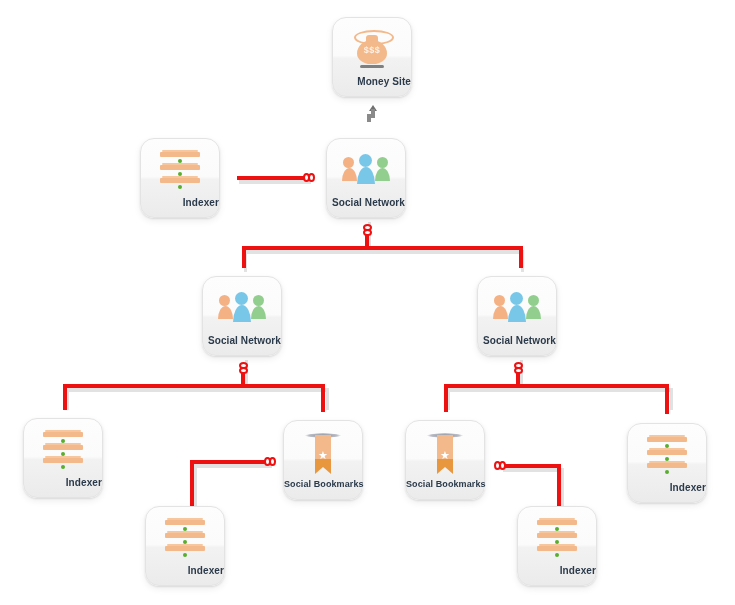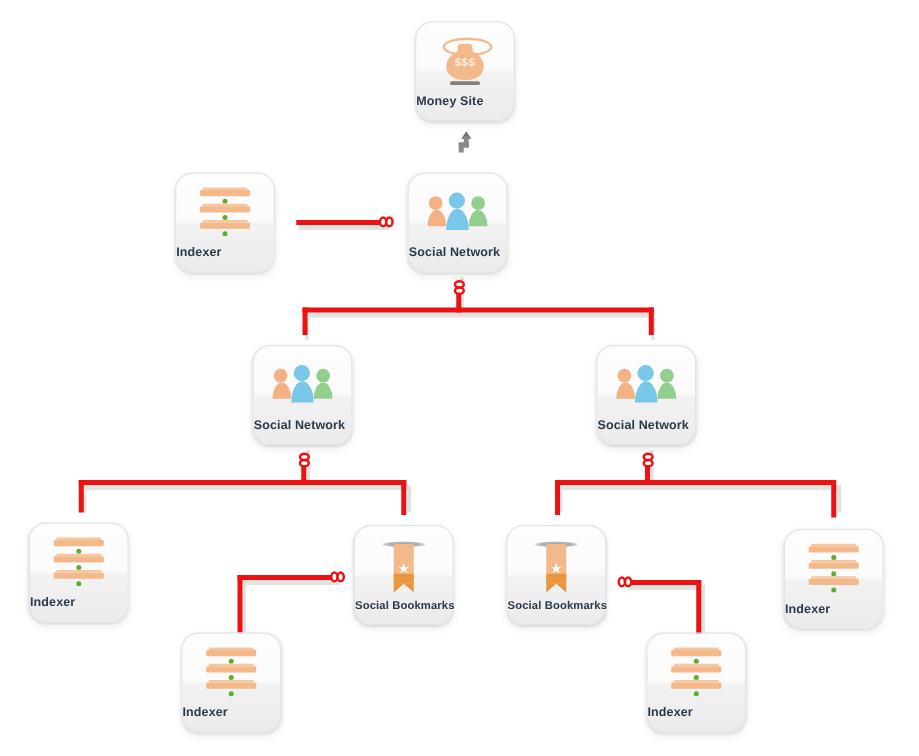--- a/index.html
+++ b/index.html
@@ -20,21 +20,21 @@
     border:1px solid #e3e3e3;
     box-shadow:0 1px 2px rgba(0,0,0,.10), 0 3px 7px rgba(0,0,0,.07);
     box-sizing:border-box;
     z-index:5;
   }
   .node-icon{
     position:absolute;left:0;right:0;top:6px;height:48px;
   }
   .node-label{
     position:absolute;left:0;right:0;bottom:9px;
-    text-align:left;
+    text-align:right;
     font-size:10px;
     font-weight:bold;
     color:#2b3a4a;
     letter-spacing:.1px;
     line-height:11px;
     white-space:nowrap;
   }
   .node.wide .node-label{font-size:9px;}
 
   

